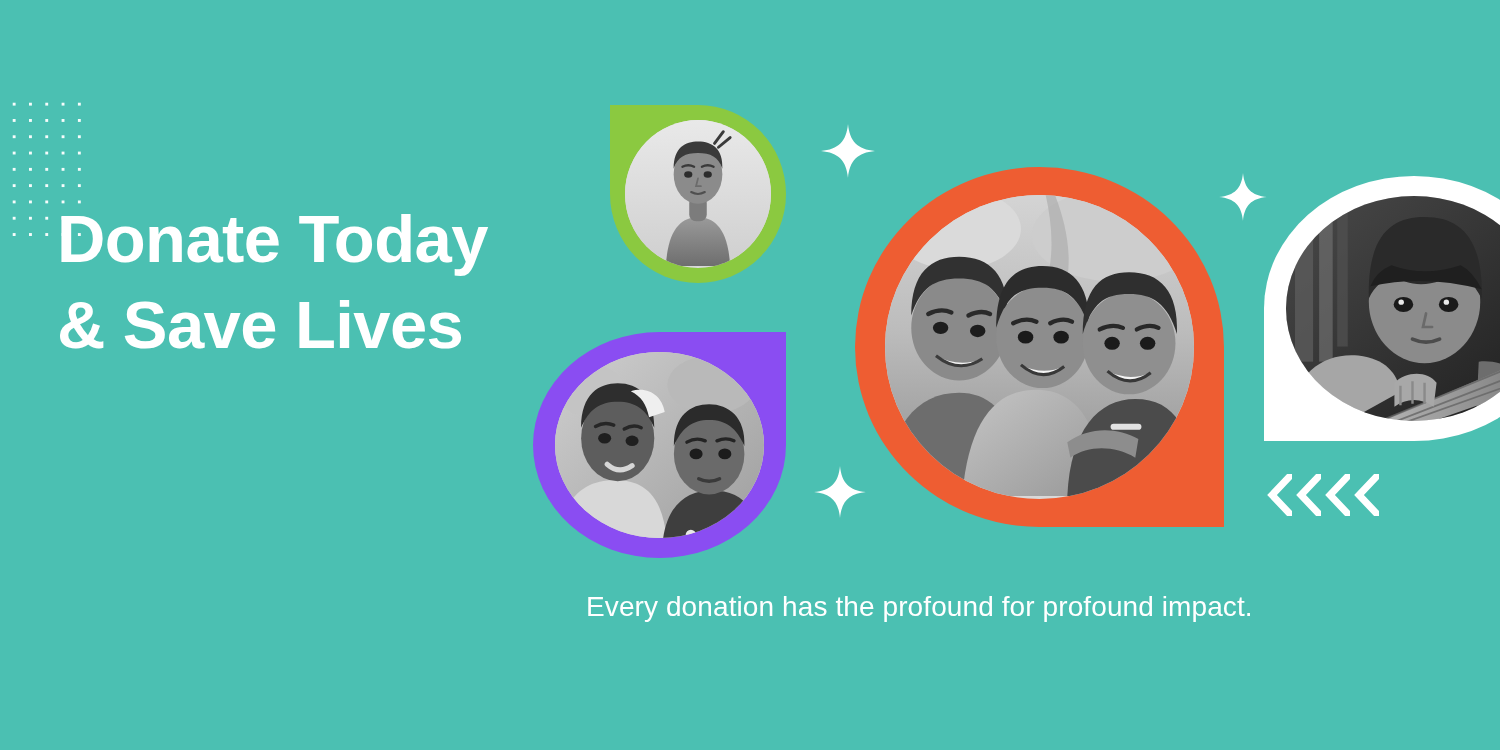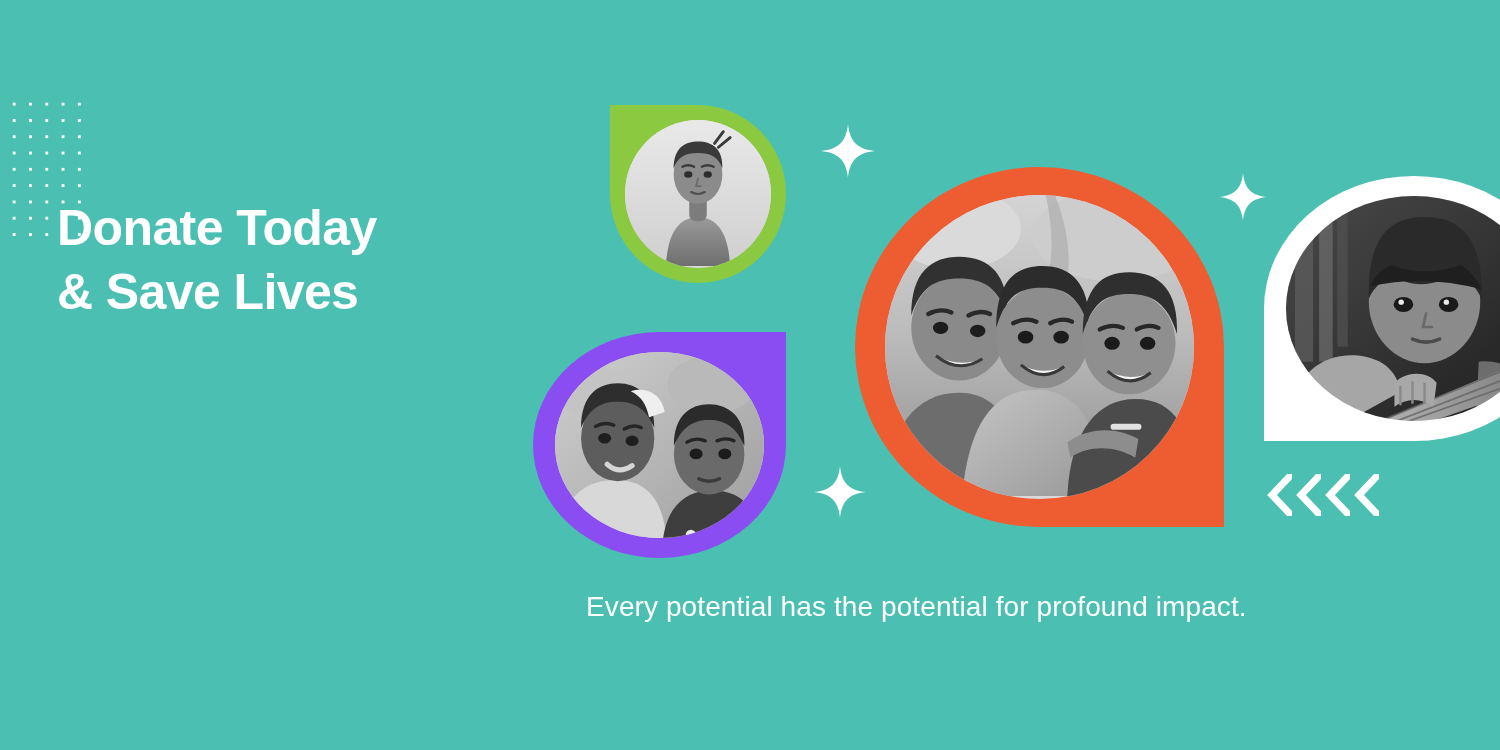--- a/index.html
+++ b/index.html
@@ -35,21 +35,21 @@
   
   .headline-block {
     position: absolute;
     left: 57px;
     top: 196px;
     width: 620px;
   }
   .headline {
     margin: 0;
     color: #ffffff;
-    font-size: 50px;
+    font-size: 67px;
     line-height: 1.28;
     font-weight: 700;
     letter-spacing: -0.6px;
     font-family: "Liberation Sans", "DejaVu Sans", sans-serif;
     white-space: pre-line;
   }
 
   
   .subheadline {
     position: absolute;
@@ -162,21 +162,21 @@
 
 <div id="banner">
 
   <div class="dot-grid"></div>
 
   <div class="headline-block">
     <h1 class="headline">Donate Today
 &amp; Save Lives</h1>
   </div>
 
-  <div class="subheadline">Every potential has the potential for profound impact.</div>
+  <div class="subheadline">Every donation has the profound for profound impact.</div>
 
   <div class="blob" id="blob-green">
     <div class="frame"></div>
     <div class="photo">
       <svg class="photo-art" viewBox="0 0 150 150" preserveAspectRatio="xMidYMid slice">
         <defs>
           <linearGradient id="gBG1" x1="0" y1="0" x2="0" y2="1">
             <stop offset="0%" stop-color="#e9e9e9"></stop>
               <stop offset="100%" stop-color="#cfcfcf"></stop>
           </linearGradient>

